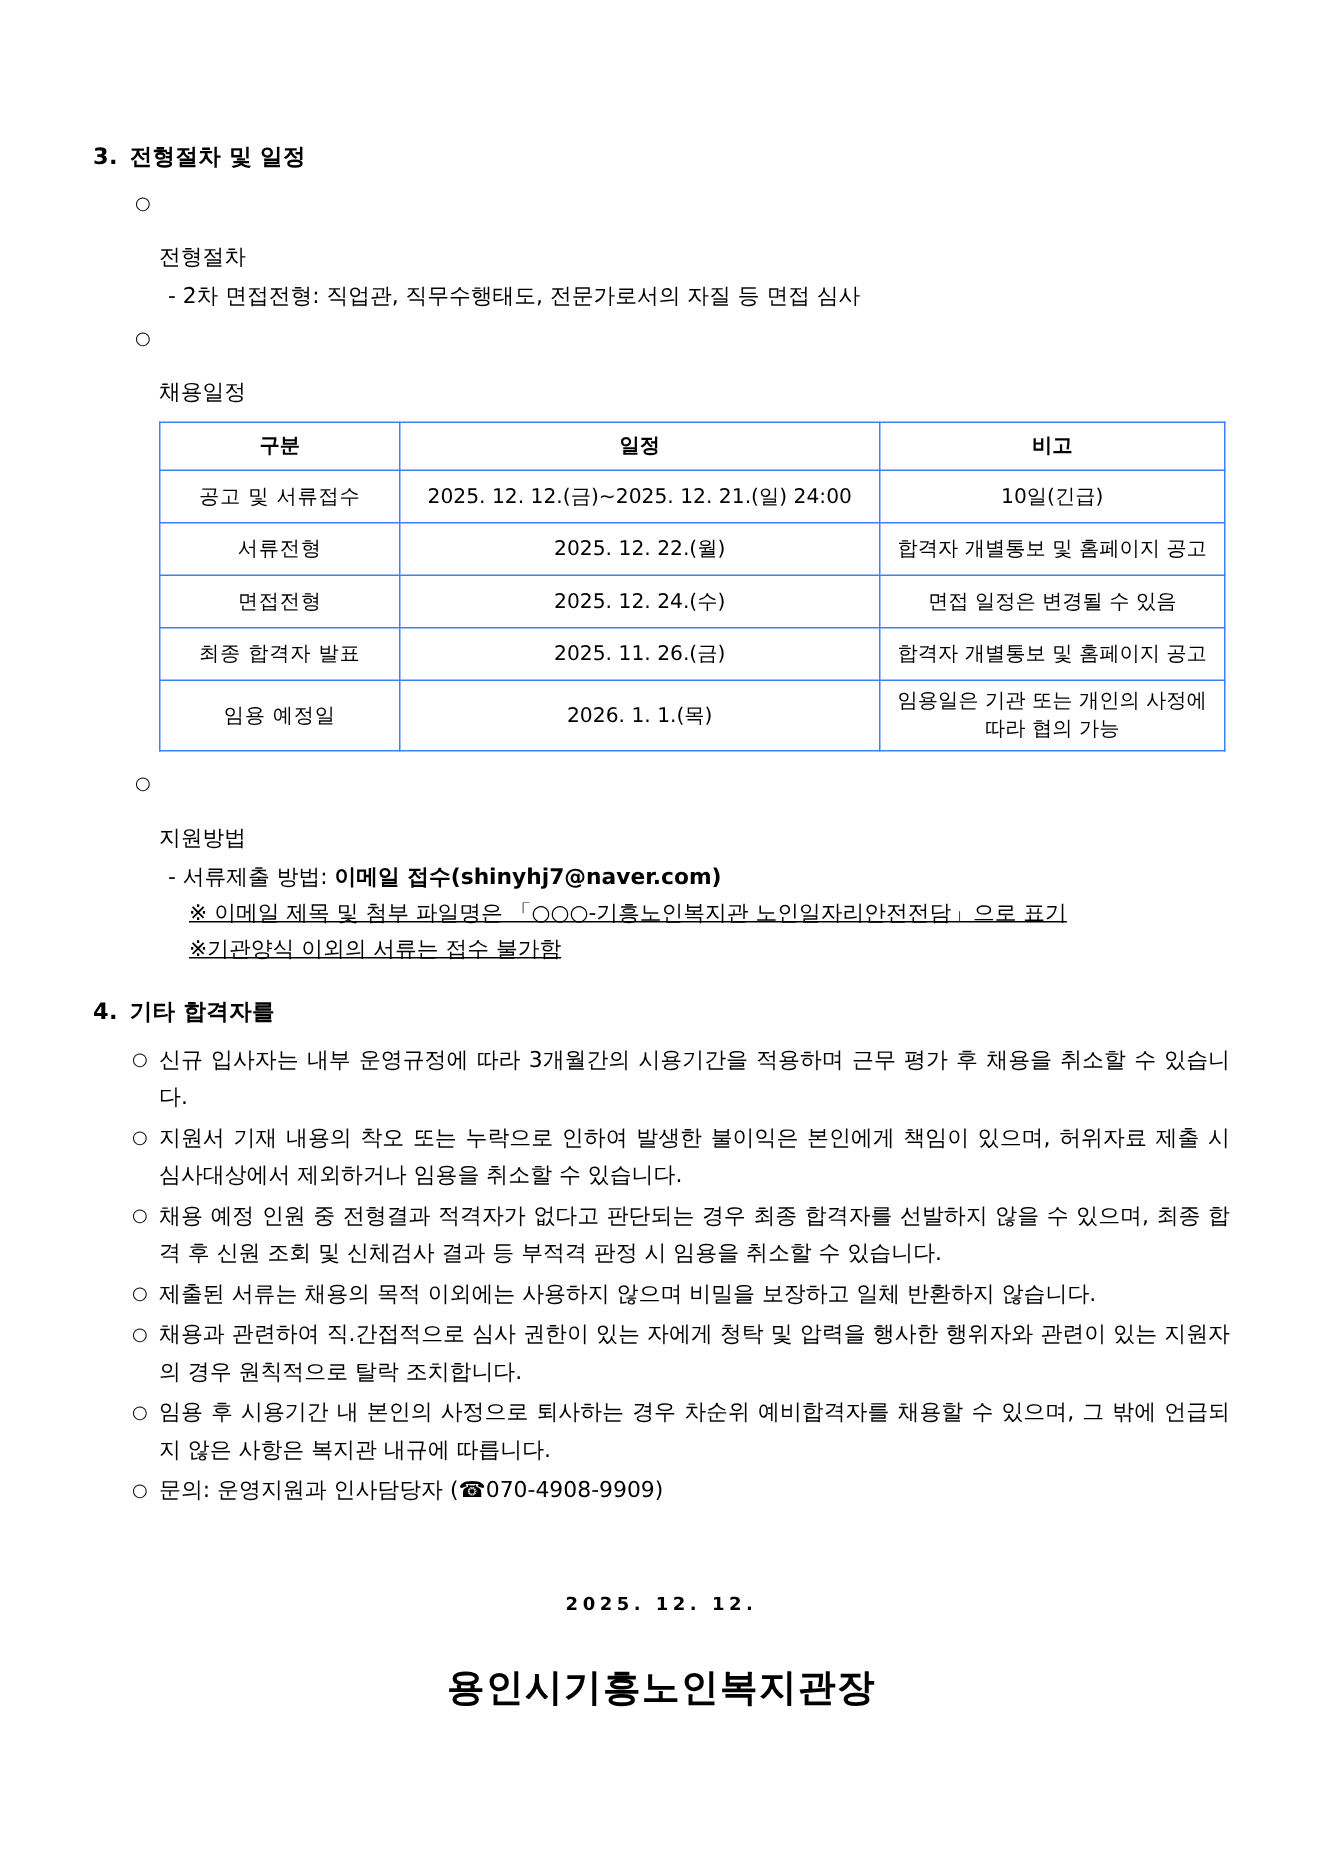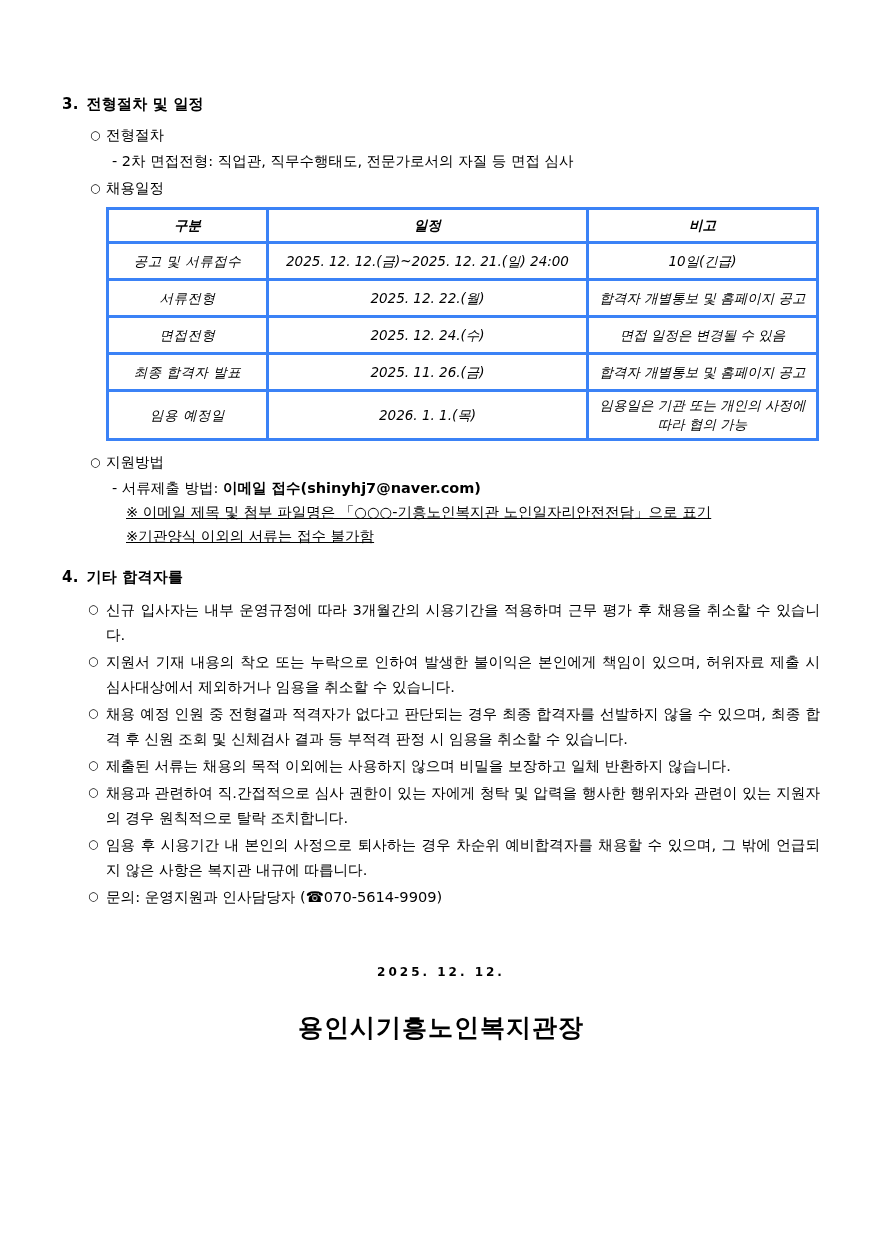--- a/index.html
+++ b/index.html
@@ -43,20 +43,21 @@
     width: 16px;
     flex: 0 0 16px;
     font-size: 12px;
     line-height: 22px;
     color: #000;
     text-align: left;
   }
   .bullet-text {
     font-size: 14.5px;
     line-height: 22px;
+    margin-top: 37px;
   }
 
   .lv1 { margin-left: 28px; }
 
   .dash-row {
     font-size: 14.5px;
     line-height: 24px;
     margin-left: 50px;
   }
   .note-row {
@@ -70,26 +71,25 @@
 
   
   table.schedule {
     border-collapse: collapse;
     margin: 8px 0 10px 44px;
     width: 710px;
     table-layout: fixed;
   }
   table.schedule th,
   table.schedule td {
-    border: 3px solid #3b82f6;
+    border: 1px solid #3b82f6;
     font-size: 13.5px;
     text-align: center;
     padding: 4px 3px;
     line-height: 19px;
-    font-style: italic;
   }
   table.schedule thead th {
     font-weight: bold;
     padding: 6px 3px;
   }
   table.schedule tbody td.col0 { letter-spacing: 0.5px; }
   table.schedule col.c0 { width: 160px; }
   table.schedule col.c1 { width: 320px; }
   table.schedule col.c2 { width: 230px; }
   table.schedule tbody tr td { height: 26px; }
@@ -234,20 +234,20 @@
     <div class="notice-row">
       <span class="notice-mark">○</span>
       <span class="notice-text">채용과 관련하여 직.간접적으로 심사 권한이 있는 자에게 청탁 및 압력을 행사한 행위자와 관련이 있는 지원자의 경우 원칙적으로 탈락 조치합니다.</span>
     </div>
     <div class="notice-row">
       <span class="notice-mark">○</span>
       <span class="notice-text">임용 후 시용기간 내 본인의 사정으로 퇴사하는 경우 차순위 예비합격자를 채용할 수 있으며, 그 밖에 언급되지 않은 사항은 복지관 내규에 따릅니다.</span>
     </div>
     <div class="notice-row">
       <span class="notice-mark">○</span>
-      <span class="notice-text">문의: 운영지원과 인사담당자 (☎070-5614-9909)</span>
+      <span class="notice-text">문의: 운영지원과 인사담당자 (☎070-4908-9909)</span>
     </div>
   </div>
 
   <div class="footer-date">2025. 12. 12.</div>
   <div class="footer-org">용인시기흥노인복지관장</div>
 
 </div>
 
 </body></html>

